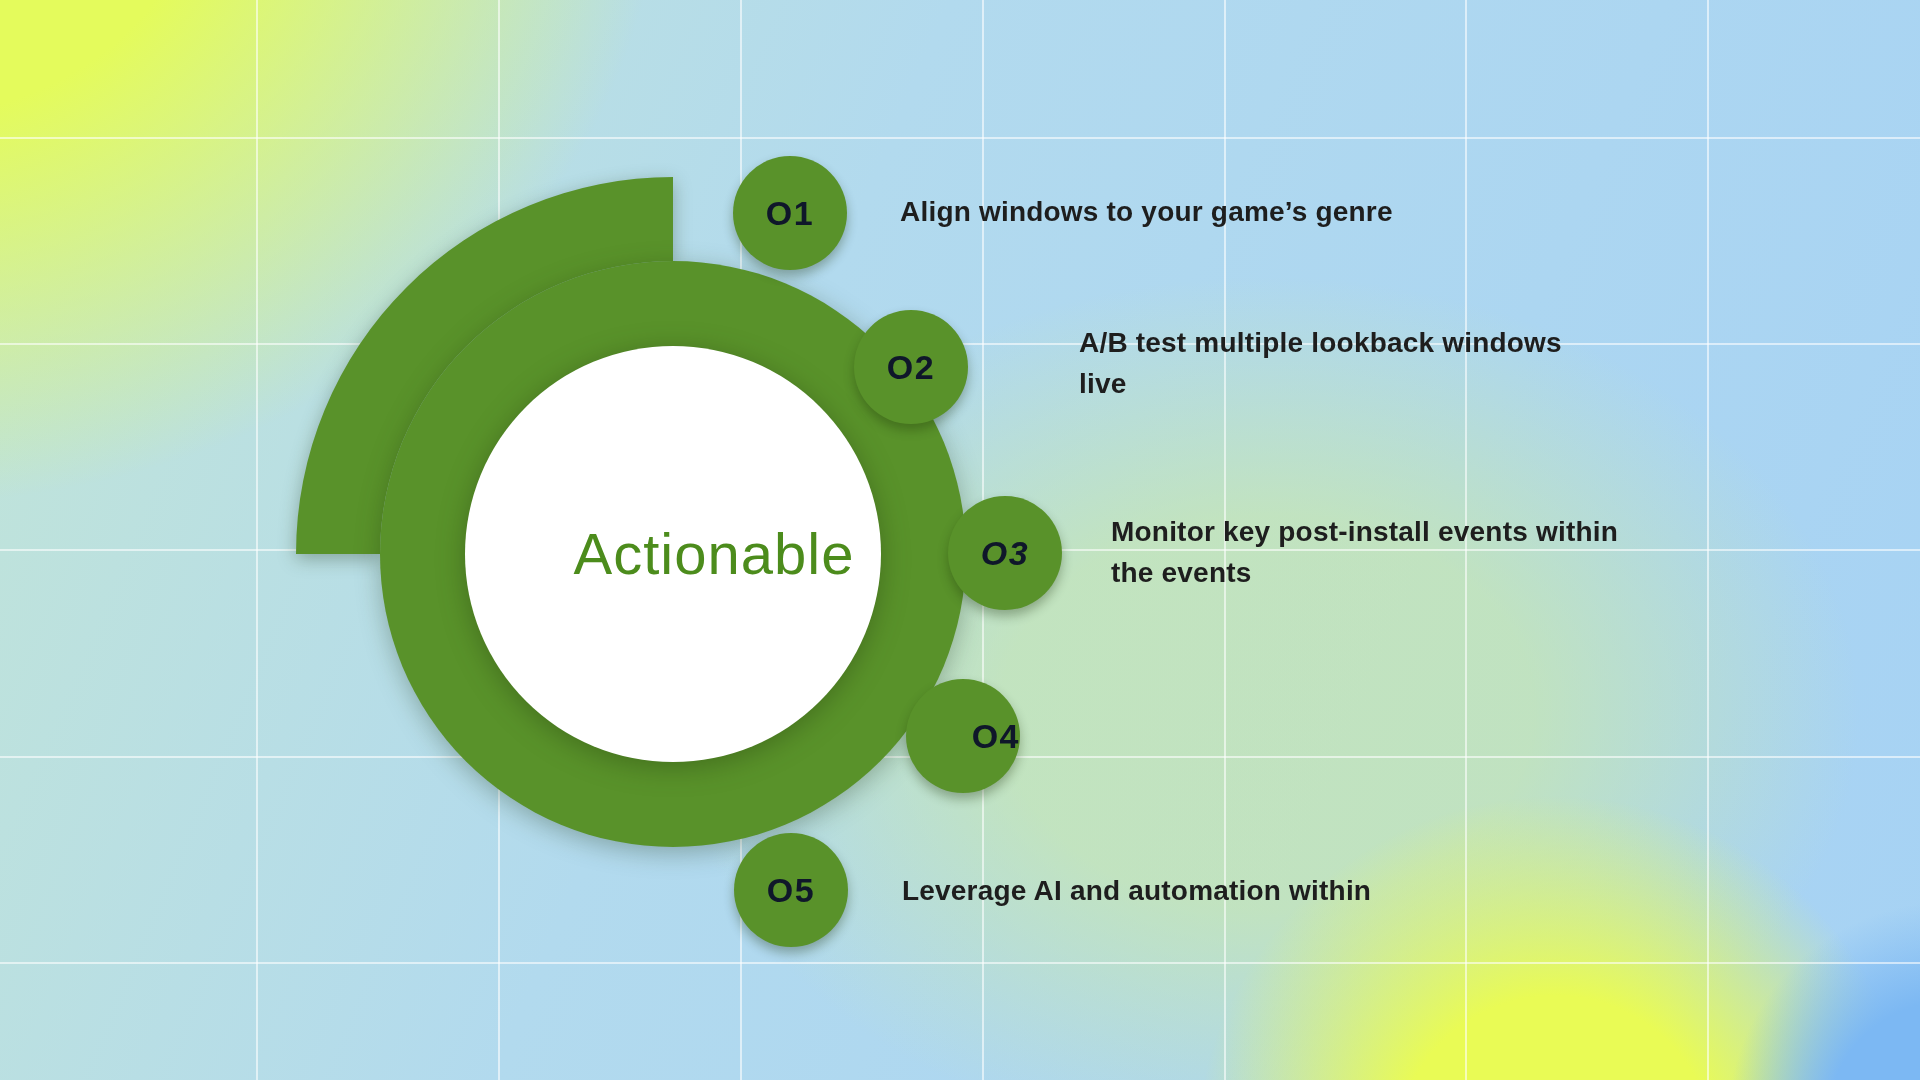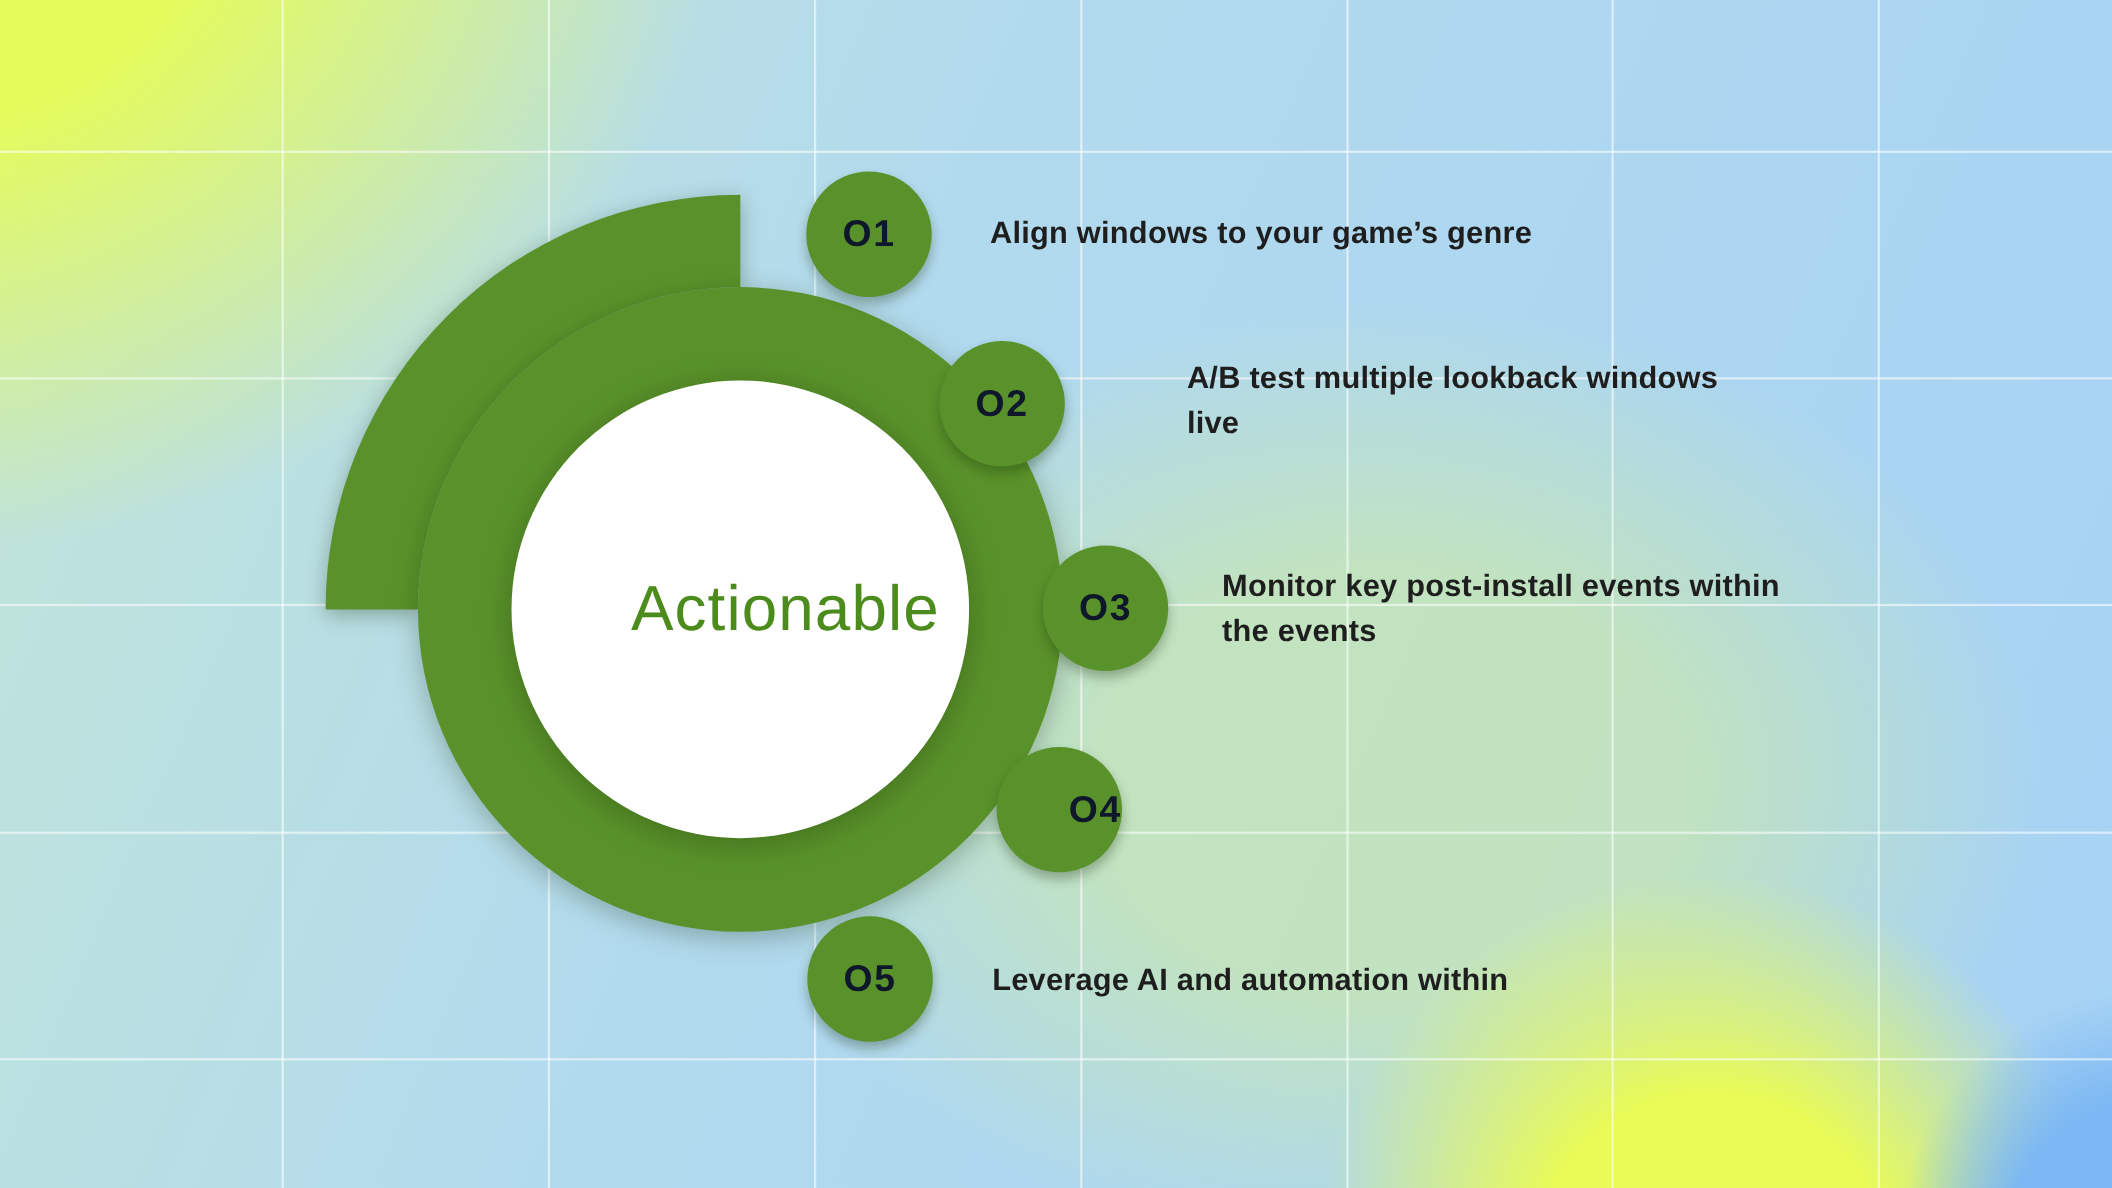--- a/index.html
+++ b/index.html
@@ -68,21 +68,21 @@
   <div class="center-title">
     <div>Actionable</div>
   </div>
 
   <div class="badge" style="left:733px;top:156px;">
     <span>O1</span>
   </div>
   <div class="badge" style="left:854px;top:310px;">
     <span>O2</span>
   </div>
-  <div class="badge" style="left:948px;top:496px;">
+  <div class="badge" style="left:948px;top:496px;font-style:italic;">
     <span>O3</span>
   </div>
   <div class="badge" style="left:906px;top:679px;justify-content:flex-end;">
     <span>O4</span>
   </div>
   <div class="badge" style="left:734px;top:833px;">
     <span>O5</span>
   </div>
 
   <div class="tip nowrap" style="left:900px;top:212px;">Align windows to your game’s genre</div>

